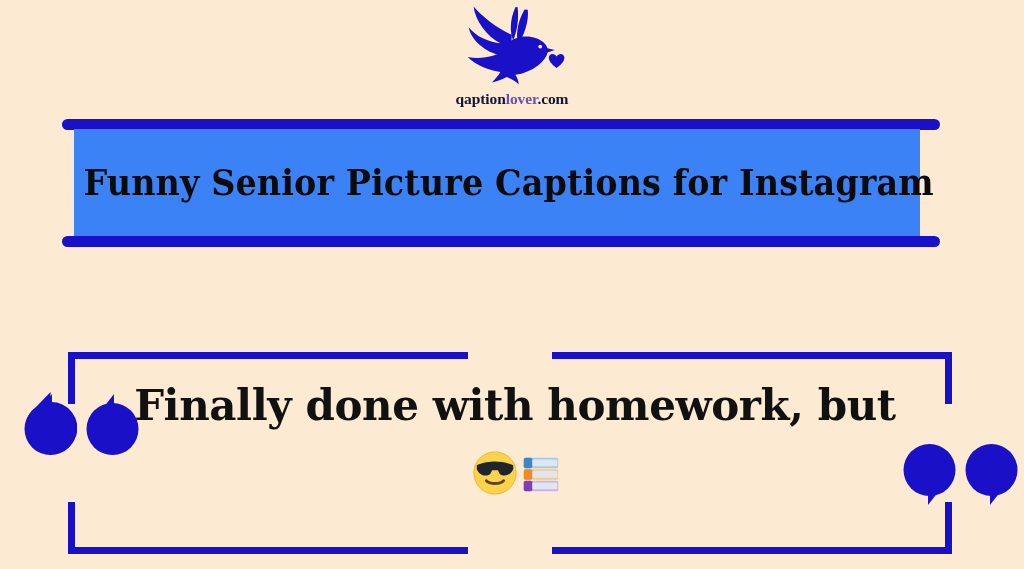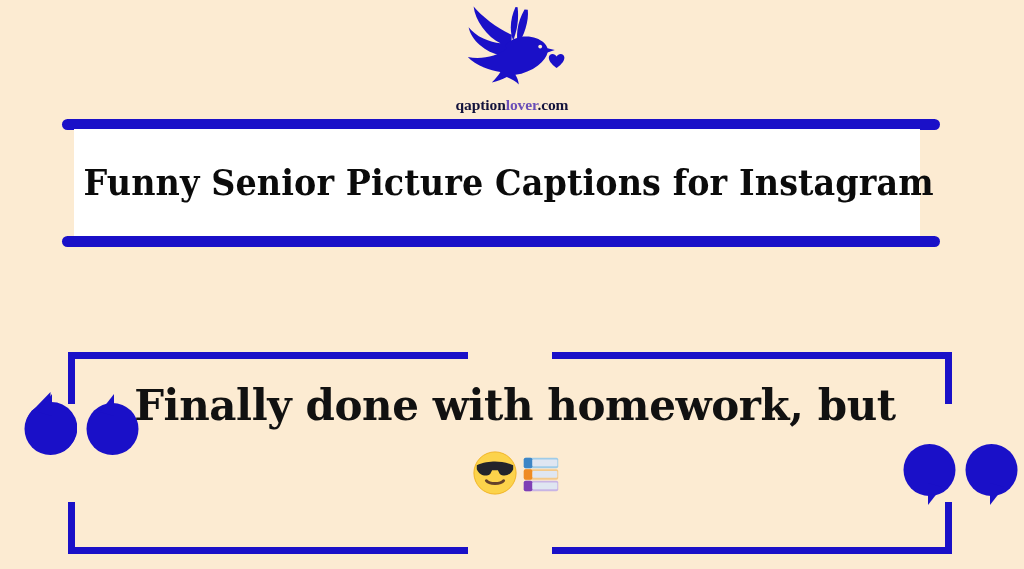--- a/index.html
+++ b/index.html
@@ -26,21 +26,20 @@
   .logo-block {
     position: absolute;
     left: 0;
     top: 4px;
     width: 1024px;
     height: 112px;
     display: flex;
     flex-direction: column;
     align-items: center;
     justify-content: flex-start;
-    gap: 6px;
   }
   .logo-mark {
     width: 118px;
     height: 86px;
     display: block;
   }
   .logo-wordmark {
     margin-top: 1px;
     font-family: "Liberation Serif", serif;
     font-size: 15.5px;
@@ -70,21 +69,21 @@
     border-radius: 6px;
   }
   .banner-bar.top { top: 0; }
   .banner-bar.bottom { top: 117px; }
   .banner-plate {
     position: absolute;
     left: 12px;
     top: 10px;
     width: 846px;
     height: 108px;
-    background: #ffffff;
+    background: #3b82f6;
     display: flex;
     align-items: center;
     justify-content: flex-start;
   }
   .banner-title {
     font-family: "DejaVu Serif", "Liberation Serif", serif;
     font-weight: 700;
     font-size: 35px;
     line-height: 1.05;
     color: #0b0b0b;

